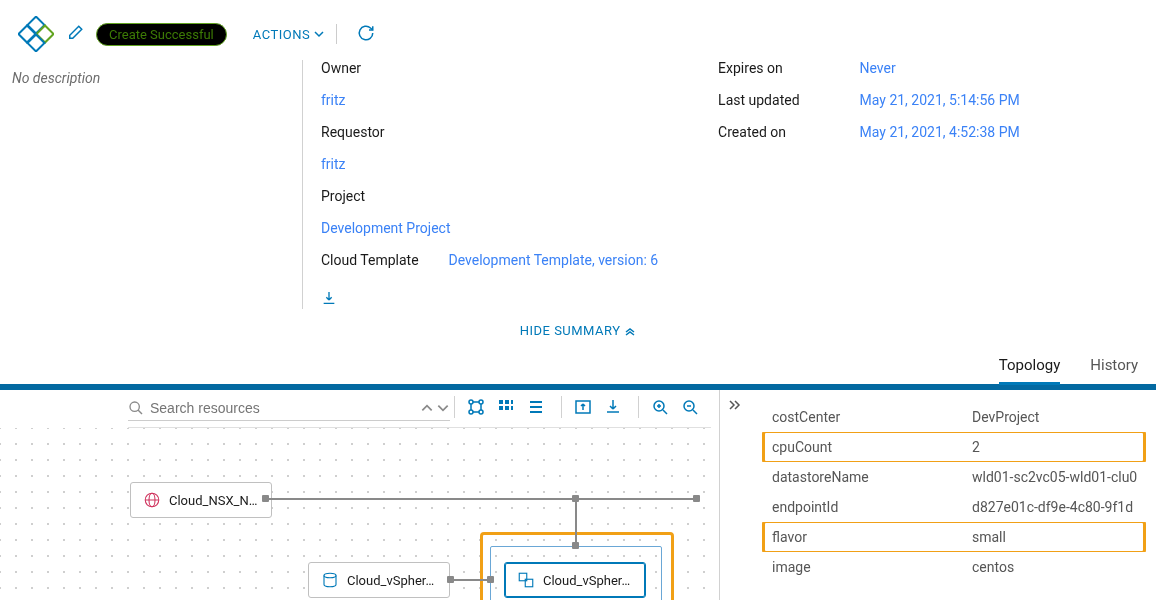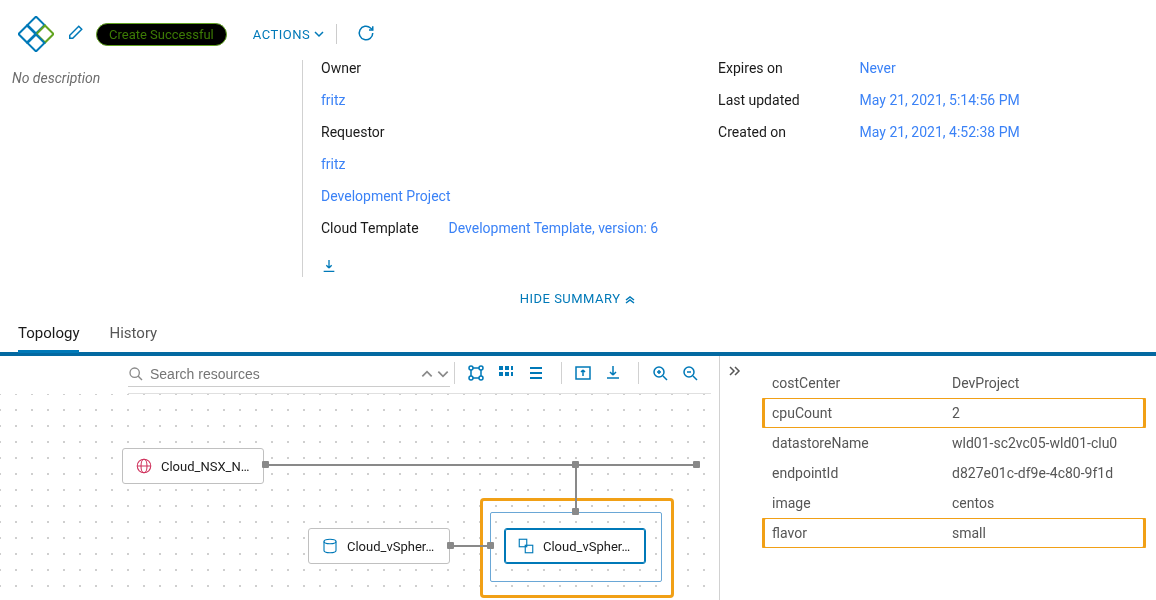--- a/index.html
+++ b/index.html
@@ -15,21 +15,21 @@
 .summary-wrap { display: flex; padding: 0 0 8px 12px; justify-content: center; }
 .desc { font-style: italic; color: #6d6d6d; padding-top: 10px; width: 290px; }
 .sep-v { width: 1px; background: #d1d1d1; margin: 0 18px 0 0; }
 .summary-cols { display: flex; gap: 60px; flex: 1; }
 .col { display: flex; flex-direction: column; gap: 16px; }
 .lbl { color: #1a1a1a; font-size: 14px; }
 .val { color: #3b82f6; font-size: 14px; }
 .row2 { display: flex; gap: 30px; }
 .dl-icon { color: #0079b8; margin-top: 6px; cursor: pointer; }
 .hide-sum { text-align: center; color: #0079b8; font-size: 13px; letter-spacing: 0.5px; padding: 6px 0 10px; cursor: pointer; }
-.tabs { border-bottom: 4px solid #0369a1; padding: 0 18px; display: flex; gap: 30px; }
+.tabs { border-bottom: 6px solid #0369a1; padding: 0 18px; display: flex; gap: 30px; justify-content: flex-end; }
 .tab { padding: 8px 0; color: #565656; cursor: pointer; font-size: 15px; }
 .tab.active { color: #1a1a1a; border-bottom: 3px solid #0079b8; margin-bottom: -1px; }
 .main { display: flex; height: 262px; }
 .canvas-wrap { flex: 1; position: relative; border-right: 1px solid #d1d1d1; }
 .toolbar { display: flex; align-items: flex-start; padding: 6px 0; border-bottom: 1px solid #e0e0e0; margin: 0 8px 0 128px; gap: 4px; }
 .search { flex: 1; display: flex; align-items: center; gap: 6px; color: #8a8a8a; border-bottom: 1px solid #ccc; padding: 4px 0; }
 .search input { border: none; outline: none; flex: 1; font-size: 14px; }
 .nav-arrows { display: flex; gap: 2px; color: #8a8a8a; margin-left: 8px; }
 .tb-group { display: flex; gap: 8px; padding: 0 10px; border-left: 1px solid #d1d1d1; }
 .tb-btn { width: 22px; height: 22px; display: flex; align-items: center; justify-content: center; color: #0079b8; cursor: pointer; }
@@ -43,21 +43,21 @@
 .sel-ring { position: absolute; border: 1px solid #6aa7d6; border-radius: 2px; }
 .hl-box { position: absolute; border: 3px solid #f1a016; border-radius: 4px; }
 .line-h { position: absolute; height: 2px; background: #898989; }
 .line-v { position: absolute; width: 2px; background: #898989; }
 .dot { position: absolute; width: 7px; height: 7px; background: #898989; border-radius: 1px; }
 .side { width: 436px; display: flex; }
 .expand-btn { padding: 8px; border-bottom: 1px solid #e0e0e0; width: 36px; text-align: left; color: #565656; cursor: pointer; }
 .props { flex: 1; padding-top: 12px; overflow: hidden; }
 .prow { display: grid; grid-template-columns: 180px 1fr; padding: 7px 16px; color: #565656; font-size: 14px; white-space: nowrap; overflow: hidden; }
 .prow .k { color: #565656; }
-.prow .v { color: #565656; overflow: hidden; text-overflow: clip; }
+.prow .v { color: #565656; overflow: hidden; text-overflow: clip; margin-left: 20px; }
 .hl-row { position: relative; }
 .hl-row::after { content: ""; position: absolute; left: 6px; right: 10px; top: -2px; bottom: -2px; border: 3px solid #f1a016; border-radius: 4px; pointer-events: none; }
 </style>
 </head>
 <body>
 
 <div class="header">
   <span class="logo">
     <svg width="36" height="36" viewBox="0 0 36 36">
         <g fill="none" stroke-width="2">
@@ -91,20 +91,21 @@
 
 <div class="summary-wrap">
   <div class="desc">No description</div>
   <div class="sep-v"></div>
   <div class="summary-cols">
     <div class="col">
       <span class="lbl">Owner</span>
       <span class="val">fritz</span>
       <span class="lbl">Requestor</span>
       <span class="val">fritz</span>
+      <span class="lbl">Project</span>
       <span class="val">Development Project</span>
       <div class="row2">
         <span class="lbl">Cloud Template</span>
         <span class="val">Development Template, version: 6</span>
       </div>
       <span class="dl-icon">
         <svg width="16" height="16" viewBox="0 0 24 24" fill="none" stroke="currentColor" stroke-width="2">
             <path d="M12 3v12m0 0l-4-4m4 4l4-4M4 20h16"></path>
           </svg>
       </span>
@@ -201,21 +202,21 @@
         <span class="tb-btn">
             <svg width="18" height="18" viewBox="0 0 18 18" fill="none" stroke="currentColor" stroke-width="1.5">
               <circle cx="8" cy="8" r="5"></circle>
               <path d="M6 8h4M12 12l4 4"></path>
             </svg>
           </span>
       </div>
     </div>
     <div class="canvas">
 
-      <div class="node" style="left:122px;top:54px">
+      <div class="node" style="left:130px;top:54px">
         <svg width="18" height="18" viewBox="0 0 24 24" fill="none" stroke="#d0355f" stroke-width="1.5">
             <circle cx="12" cy="12" r="9"></circle>
             <ellipse cx="12" cy="12" rx="4" ry="9"></ellipse>
             <path d="M3 12h18"></path>
           </svg>
         <span>Cloud_NSX_N…</span>
       </div>
 
       <div class="node" style="left:308px;top:134px">
         <svg width="18" height="18" viewBox="0 0 24 24" fill="none" stroke="#0079b8" stroke-width="1.5">
@@ -264,23 +265,23 @@
           <span class="v">2</span>
         </div>
       <div class="prow">
           <span class="k">datastoreName</span>
           <span class="v">wld01-sc2vc05-wld01-clu0</span>
         </div>
       <div class="prow">
           <span class="k">endpointId</span>
           <span class="v">d827e01c-df9e-4c80-9f1d</span>
         </div>
-      <div class="prow">
-          <span class="k">image</span>
-          <span class="v">centos</span>
-        </div>
       <div class="prow hl-row">
           <span class="k">flavor</span>
           <span class="v">small</span>
         </div>
+      <div class="prow">
+          <span class="k">image</span>
+          <span class="v">centos</span>
+        </div>
     </div>
   </div>
 </div>
 
 </body></html>

